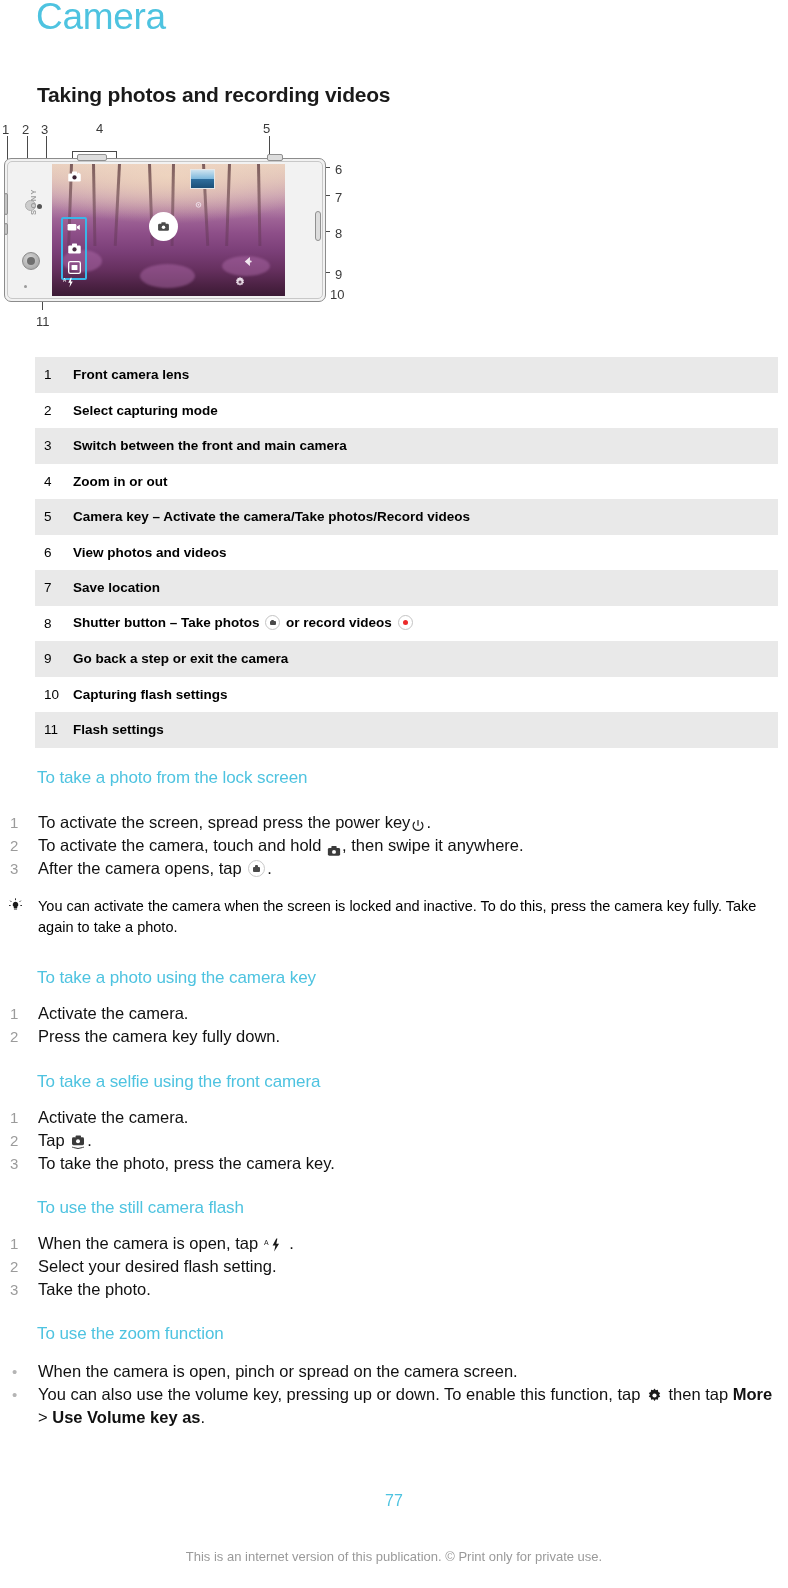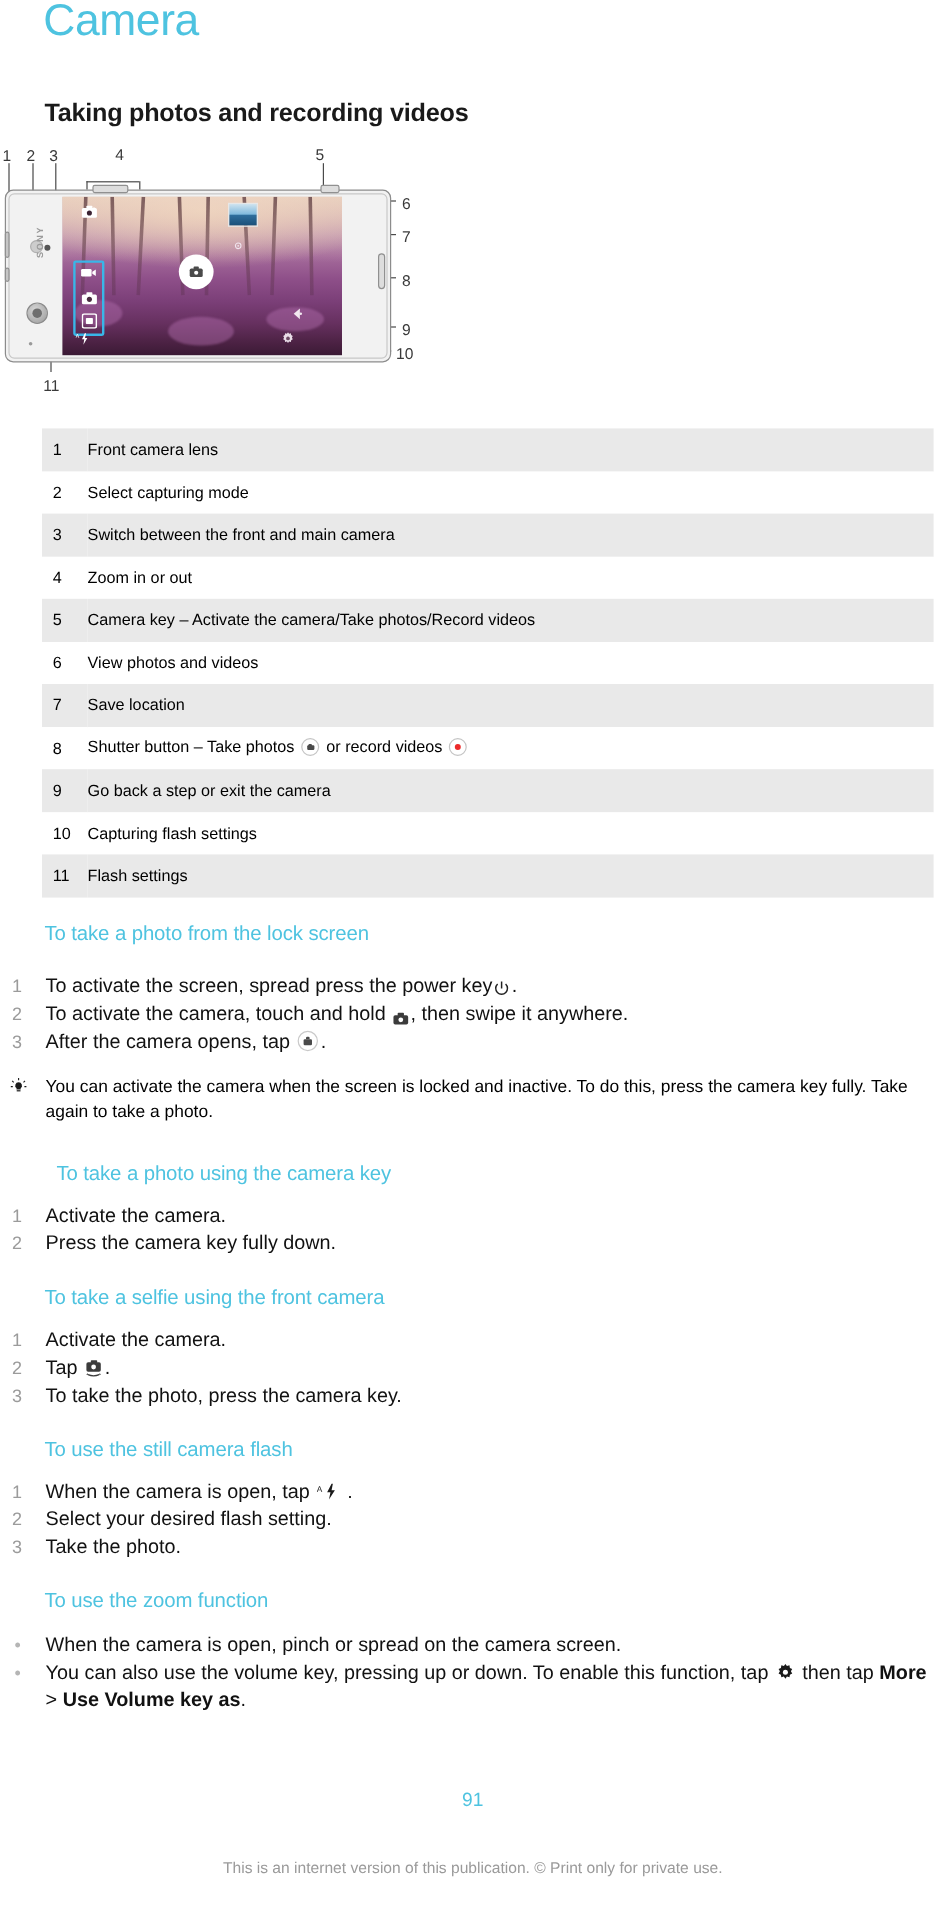--- a/index.html
+++ b/index.html
@@ -249,21 +249,21 @@
     height: 35.5px;
     color: #000;
   }
   .ref-table tr.odd { background: #e9e9e9; }
   .ref-table tr.even { background: #ffffff; }
   .ref-table td.num {
     width: 38px;
     padding-left: 9px;
     box-sizing: border-box;
   }
-  .ref-table td.desc { padding-left: 0px; }
+  .ref-table td.desc { padding-left: 0px; font-weight: bold; }
 
   .inline-ic {
     display: inline-block;
     vertical-align: middle;
     position: relative;
     top: -1px;
   }
   .ic-shutter-sm {
     width: 15px; height: 15px;
     border-radius: 50%;
@@ -655,21 +655,21 @@
       <line x1="9" y1="0.4" x2="9" y2="2.6" stroke="#1a1a1a" stroke-width="1.1"></line>
       <line x1="2.6" y1="3.2" x2="4.1" y2="4.7" stroke="#1a1a1a" stroke-width="1.1"></line>
       <line x1="15.4" y1="3.2" x2="13.9" y2="4.7" stroke="#1a1a1a" stroke-width="1.1"></line>
       <line x1="1.2" y1="9" x2="3.2" y2="9" stroke="#1a1a1a" stroke-width="1.1"></line>
       <line x1="16.8" y1="9" x2="14.8" y2="9" stroke="#1a1a1a" stroke-width="1.1"></line>
     </svg>
   </span>
   <span class="tip-txt">You can activate the camera when the screen is locked and inactive. To do this, press the camera key fully. Take again to take a photo.</span>
 </div>
 
-<div class="sub-heading" style="top:968px;margin-left:10px;">To take a photo using the camera key</div>
+<div class="sub-heading" style="top:968px;">To take a photo using the camera key</div>
 
 <div class="steps" style="top:1002px;">
   <div class="step">
     <span class="marker">1</span>
     <span class="txt">Activate the camera.</span>
   </div>
   <div class="step">
     <span class="marker">2</span>
     <span class="txt">Press the camera key fully down.</span>
   </div>
@@ -734,14 +734,14 @@
     <span class="marker bullet">•</span>
     <span class="txt">
       <span>You can also use the volume key, pressing up or down. To enable this function, tap</span> <span class="g g-gear"><svg viewBox="0 0 20 20" width="15" height="15" aria-hidden="true">
             <path d="M10 0.8 l1.7 2.3 2.8-.8 .5 2.9 2.6 1.3 -1.5 2.5 1.5 2.5 -2.6 1.3 -.5 2.9 -2.8-.8 -1.7 2.3 -1.7-2.3 -2.8 .8 -.5-2.9 -2.6-1.3 1.5-2.5 -1.5-2.5 2.6-1.3 .5-2.9 2.8 .8 z" fill="#1a1a1a"></path>
             <circle cx="10" cy="10" r="2.8" fill="#ffffff"></circle>
           </svg></span> <span>then tap</span> <span class="b">More</span> <span>&gt;</span> <span class="b">Use Volume key as</span><span>.</span>
     </span>
   </div>
 </div>
 
-<div class="page-num">91</div>
+<div class="page-num">77</div>
 <div class="footer-note">This is an internet version of this publication. © Print only for private use.</div>
 
 </body></html>

